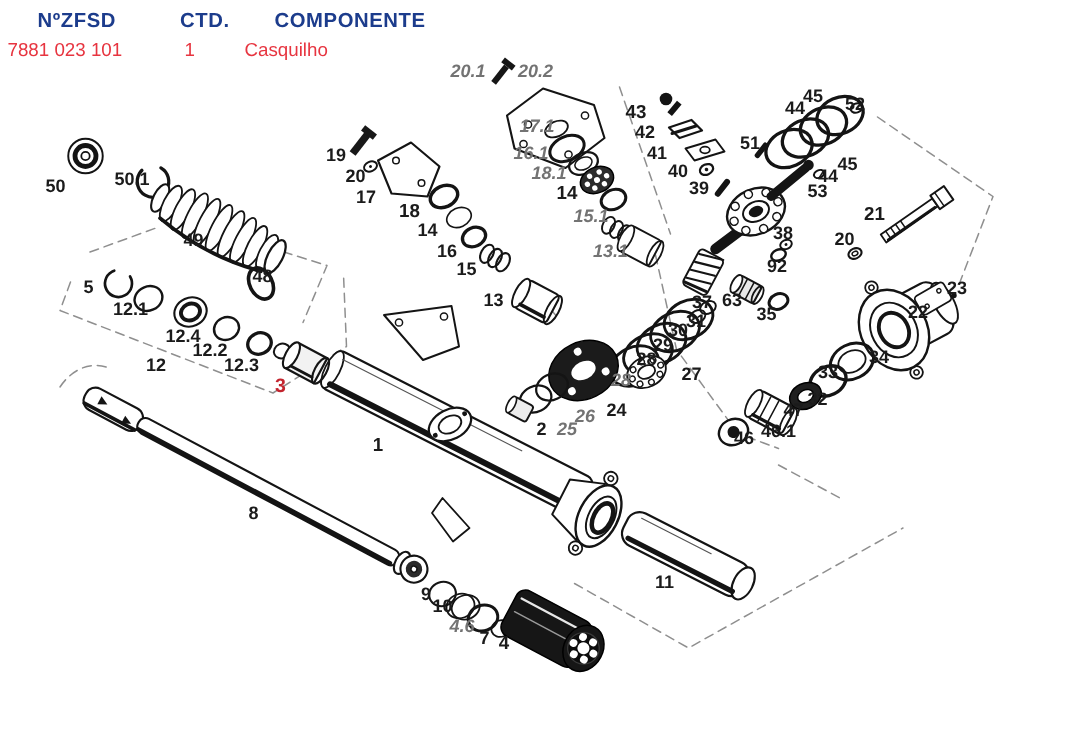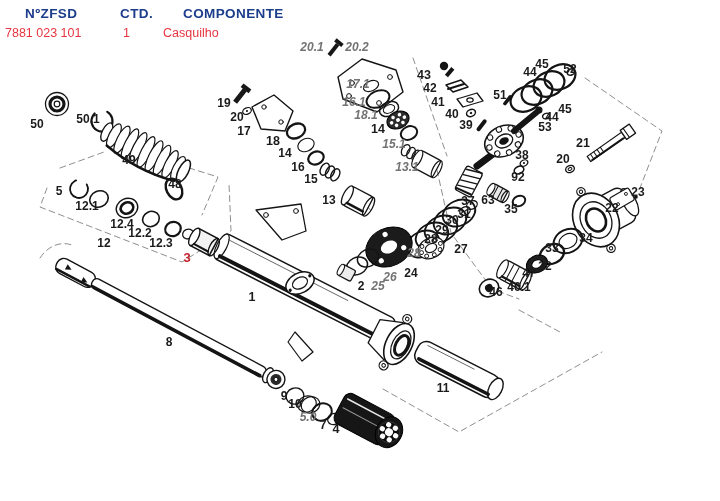--- a/index.html
+++ b/index.html
@@ -516,18 +516,18 @@
       <span class="lbl normal" style="left: 431px; top: 239px;">28</span>
       <span class="lbl normal" style="left: 425px; top: 249px; margin-left: 36px;">27</span>
       <span class="lbl italic" style="left: 414px; top: 253px;">28</span>
       <span class="lbl normal" style="left: 411px; top: 273px;">24</span>
       <span class="lbl italic" style="left: 390px; top: 277px;">26</span>
       <span class="lbl italic" style="left: 378px; top: 286px;">25</span>
       <span class="lbl normal" style="left: 361px; top: 286px;">2</span>
       <span class="lbl normal" style="left: 443px; top: 388px;">11</span>
       <span class="lbl normal" style="left: 284px; top: 396px;">9</span>
       <span class="lbl normal" style="left: 295px; top: 404px;">10</span>
-      <span class="lbl italic" style="left: 308px; top: 417px;">5.0</span>
+      <span class="lbl italic" style="left: 308px; top: 417px;">4.6</span>
       <span class="lbl normal" style="left: 323px; top: 425px;">7</span>
       <span class="lbl bold" style="left: 336px; top: 429px;">4</span>
     </div>
 
 </div>
 
 </body></html>

